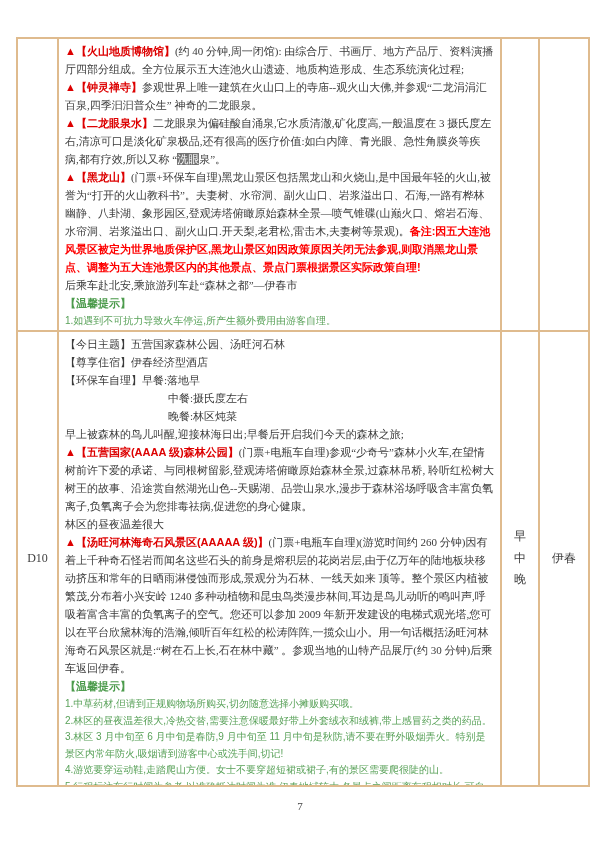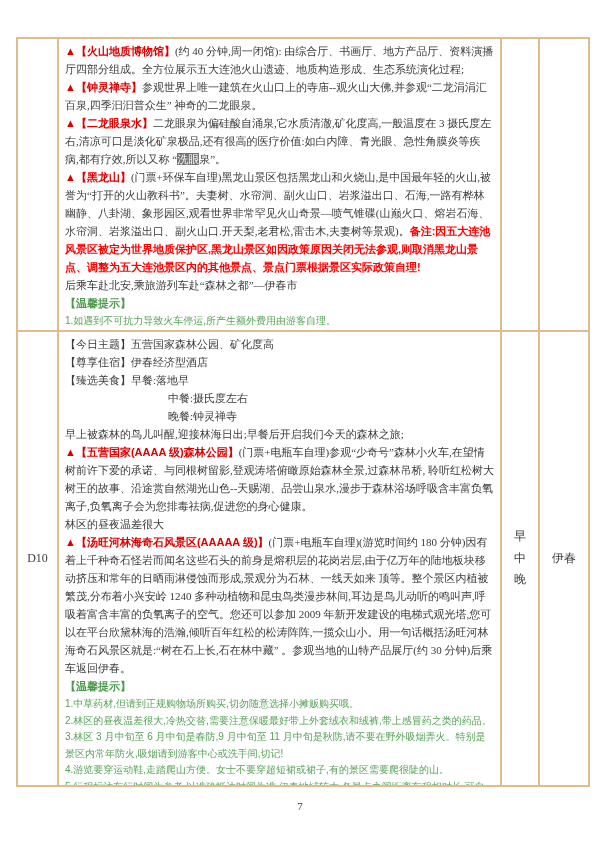--- a/index.html
+++ b/index.html
@@ -55,42 +55,42 @@
     <col style="width:50px">
   </colgroup>
   <tbody>
     <tr class="row-prev">
       <td class="day-cell"></td>
       <td class="content-cell">
         <div class="cellwrap">
             <div class="para"><span class="rt">▲【火山地质博物馆】</span><span class="b">(约 40 分钟,周一闭馆): 由综合厅、书画厅、地方产品厅、资料演播厅四部分组成。全方位展示五大连池火山遗迹、地质构造形成、生态系统演化过程;</span></div>
             <div class="para"><span class="rt">▲【钟灵禅寺】</span><span class="b">参观世界上唯一建筑在火山口上的寺庙--观火山大佛,并参观“二龙涓涓汇百泉,四季汩汩普众生” 神奇的二龙眼泉。</span></div>
             <div class="para"><span class="rt">▲【二龙眼泉水】</span><span class="b">二龙眼泉为偏硅酸自涌泉,它水质清澈,矿化度高,一般温度在 3 摄氏度左右,清凉可口是淡化矿泉极品,还有很高的医疗价值:如白内障、青光眼、急性角膜炎等疾病,都有疗效,所以又称 “</span><span class="hl">洗眼</span><span class="b">泉”。</span></div>
-            <div class="para"><span class="rt">▲【黑龙山】</span><span class="b">(门票+环保车自理)黑龙山景区包括黑龙山和火烧山,是中国最年轻的火山,被誉为“打开的火山教科书”。夫妻树、水帘洞、副火山口、岩浆溢出口、石海,一路有桦林幽静、八卦湖、象形园区,观看世界非常罕见火山奇景—喷气锥碟(山巅火口、熔岩石海、水帘洞、岩浆溢出口、副火山口.开天梨,老君松,雷击木,夫妻树等景观)。</span><span class="rb">备注:因五大连池风景区被定为世界地质保护区,黑龙山景区如因政策原因关闭无法参观,则取消黑龙山景点、调整为五大连池景区内的其他景点、景点门票根据景区实际政策自理!</span></div>
+            <div class="para"><span class="rt">▲【黑龙山】</span><span class="b">(门票+环保车自理)黑龙山景区包括黑龙山和火烧山,是中国最年轻的火山,被誉为“打开的火山教科书”。夫妻树、水帘洞、副火山口、岩浆溢出口、石海,一路有桦林幽静、八卦湖、象形园区,登观涛塔俯瞰原始森林全景—喷气锥碟(山巅火口、熔岩石海、水帘洞、岩浆溢出口、副火山口.开天梨,老君松,雷击木,夫妻树等景观)。</span><span class="rb">备注:因五大连池风景区被定为世界地质保护区,黑龙山景区如因政策原因关闭无法参观,则取消黑龙山景点、调整为五大连池景区内的其他景点、景点门票根据景区实际政策自理!</span></div>
             <div class="para"><span class="b">后乘车赴北安,乘旅游列车赴“森林之都”—伊春市</span></div>
             <div class="para"><span class="gt">【温馨提示】</span></div>
             <div class="para tipline"><span class="tip">1.如遇到不可抗力导致火车停运,所产生额外费用由游客自理。</span></div>
           </div>
       </td>
       <td class="meals-cell"></td>
       <td class="city-cell"></td>
     </tr>
     <tr class="row-d10">
       <td class="day-cell">D10</td>
       <td class="content-cell">
         <div class="cellwrap">
-            <div class="para"><span class="b">【今日主题】五营国家森林公园、矿化度高</span></div>
+            <div class="para"><span class="b">【今日主题】五营国家森林公园、汤旺河石林</span></div>
             <div class="para"><span class="b">【尊享住宿】伊春经济型酒店</span></div>
-            <div class="para"><span class="b">【臻选美食】早餐:落地早</span></div>
+            <div class="para"><span class="b">【环保车自理】早餐:落地早</span></div>
             <div class="para indent"><span class="b">中餐:摄氏度左右</span></div>
-            <div class="para indent"><span class="b">晚餐:钟灵禅寺</span></div>
+            <div class="para indent"><span class="b">晚餐:林区炖菜</span></div>
             <div class="para"><span class="b">早上被森林的鸟儿叫醒,迎接林海日出;早餐后开启我们今天的森林之旅;</span></div>
             <div class="para"><span class="rt">▲【五营国家(AAAA 级)森林公园】</span><span class="b">(门票+电瓶车自理)参观“少奇号”森林小火车,在望情树前许下爱的承诺、与同根树留影,登观涛塔俯瞰原始森林全景,过森林吊桥, 聆听红松树大树王的故事、沿途赏自然湖光山色--天赐湖、品尝山泉水,漫步于森林浴场呼吸含丰富负氧离子,负氧离子会为您排毒祛病,促进您的身心健康。</span></div>
             <div class="para"><span class="b">林区的昼夜温差很大</span></div>
-            <div class="para"><span class="rt">▲【汤旺河林海奇石风景区(AAAAA 级)】</span><span class="b">(门票+电瓶车自理)(游览时间约 180 分钟)因有着上千种奇石怪岩而闻名这些石头的前身是熔积层的花岗岩层,由于亿万年的陆地板块移动挤压和常年的日晒雨淋侵蚀而形成,景观分为石林、一线天如来 顶等。整个景区内植被繁茂,分布着小兴安岭 1240 多种动植物和昆虫鸟类漫步林间,耳边是鸟儿动听的鸣叫声,呼吸着富含丰富的负氧离子的空气。您还可以参加 2009 年新开发建设的电梯式观光塔,您可以在平台欣黛林海的浩瀚,倾听百年红松的松涛阵阵,一揽众山小。用一句话概括汤旺河林海奇石风景区就是:“树在石上长,石在林中藏” 。参观当地的山特产品展厅(约 30 分钟)后乘车返回伊春。</span></div>
+            <div class="para"><span class="rt">▲【汤旺河林海奇石风景区(AAAAA 级)】</span><span class="b">(门票+电瓶车自理)(游览时间约 260 分钟)因有着上千种奇石怪岩而闻名这些石头的前身是熔积层的花岗岩层,由于亿万年的陆地板块移动挤压和常年的日晒雨淋侵蚀而形成,景观分为石林、一线天如来 顶等。整个景区内植被繁茂,分布着小兴安岭 1240 多种动植物和昆虫鸟类漫步林间,耳边是鸟儿动听的鸣叫声,呼吸着富含丰富的负氧离子的空气。您还可以参加 2009 年新开发建设的电梯式观光塔,您可以在平台欣黛林海的浩瀚,倾听百年红松的松涛阵阵,一揽众山小。用一句话概括汤旺河林海奇石风景区就是:“树在石上长,石在林中藏” 。参观当地的山特产品展厅(约 30 分钟)后乘车返回伊春。</span></div>
             <div class="para"><span class="gt">【温馨提示】</span></div>
             <div class="para tipline"><span class="tip">1.中草药材,但请到正规购物场所购买,切勿随意选择小摊贩购买哦。</span></div>
             <div class="para tipline"><span class="tip">2.林区的昼夜温差很大,冷热交替,需要注意保暖最好带上外套绒衣和绒裤,带上感冒药之类的药品。</span></div>
             <div class="para tipline"><span class="tip">3.林区 3 月中旬至 6 月中旬是春防,9 月中旬至 11 月中旬是秋防,请不要在野外吸烟弄火。特别是景区内常年防火,吸烟请到游客中心或洗手间,切记!</span></div>
             <div class="para tipline"><span class="tip">4.游览要穿运动鞋,走踏爬山方便。女士不要穿超短裙或裙子,有的景区需要爬很陡的山。</span></div>
             <div class="para tipline"><span class="tip">5.行程标注车行时间为参考,以准确抵达时间为准,伊春地域较大,各景点之间距离车程相对长,可自备零食</span></div>
           </div>
       </td>
       <td class="meals-cell">
           <div>早</div>

